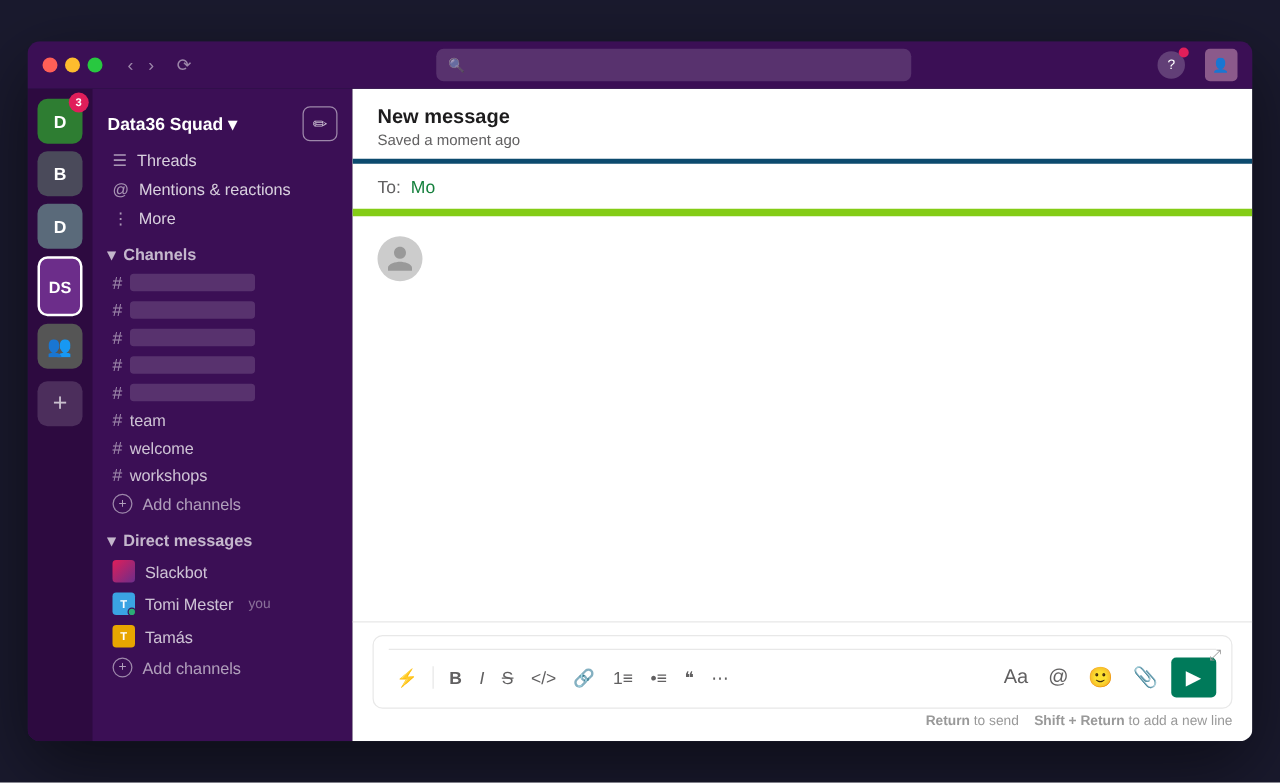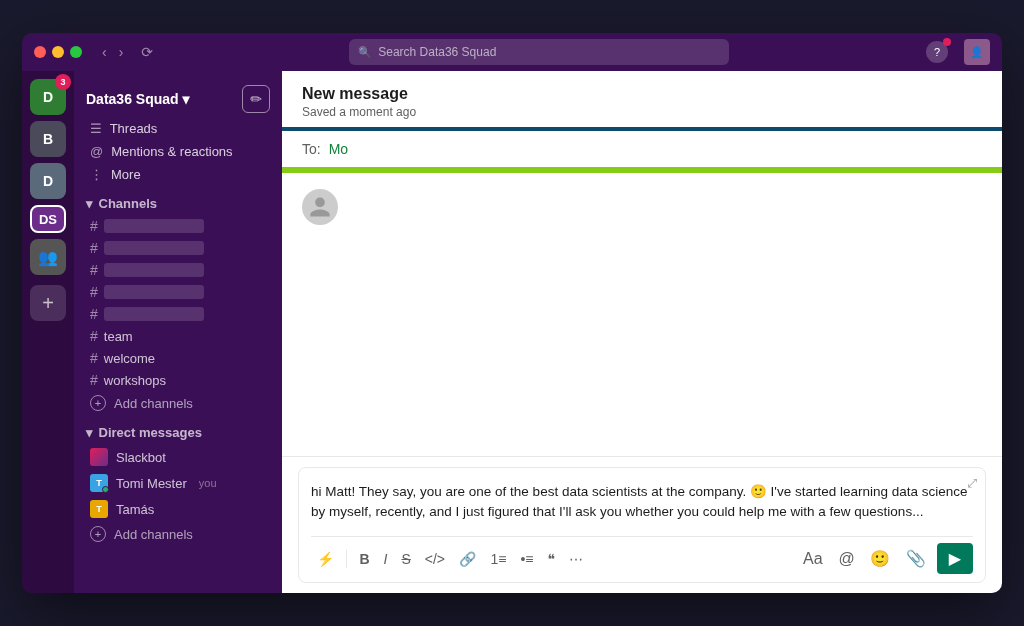--- a/index.html
+++ b/index.html
@@ -541,21 +541,21 @@
       display: flex;
       align-items: center;
       justify-content: center;
       font-size: 9px;
       color: white;
       font-weight: bold;
     }
 
     .ds-avatar {
       width: 36px;
-      height: 28px;
+      height: 48px;
       border-radius: 8px;
       background: #5c3d7a;
       display: flex;
       align-items: center;
       justify-content: center;
       font-size: 13px;
       font-weight: bold;
       color: white;
       border: 2px solid rgba(255,255,255,0.7);
     }
@@ -661,21 +661,20 @@
       <div class="traffic-light tl-min"></div>
       <div class="traffic-light tl-max"></div>
     </div>
     <div class="nav-arrows">
       <button class="nav-btn">‹</button>
       <button class="nav-btn">›</button>
     </div>
     <button class="history-btn">⟳</button>
     <div class="search-bar">
       <span class="search-icon">🔍</span>
-      <input type="text" placeholder="Search Data36 Squad" style="">
     </div>
     <button class="help-btn">
       <span>?</span>
       <span class="help-badge"></span>
     </button>
     <div class="avatar-sm">👤</div>
   </div>
 
   <div class="main-content">
 
@@ -809,21 +808,20 @@
             <svg viewBox="0 0 24 24" fill="#999">
                 <path d="M12 12c2.7 0 4.8-2.1 4.8-4.8S14.7 2.4 12 2.4 7.2 4.5 7.2 7.2 9.3 12 12 12zm0 2.4c-3.2 0-9.6 1.6-9.6 4.8v2.4h19.2v-2.4c0-3.2-6.4-4.8-9.6-4.8z"></path>
               </svg>
           </div>
         </div>
       </div>
 
       <div class="compose-area">
         <div class="compose-wrapper">
           <button class="expand-btn">⤢</button>
-          <div class="message-text" contenteditable="true" style="">hi Matt! They say, you are one of the best data scientists at the company. 🙂 I've started learning data science by myself, recently, and I just figured that I'll ask you whether you could help me with a few questions...</div>
           <div class="toolbar">
             <button class="tool-btn">
               <span>⚡</span>
             </button>
             <div class="tool-sep"></div>
             <button class="tool-btn">
               <strong>B</strong>
             </button>
             <button class="tool-btn">
               <em>I</em>
@@ -862,16 +860,22 @@
               </button>
               <button class="toolbar-icon-btn">
                 <span>📎</span>
               </button>
               <button class="send-btn">
                 <span>▶</span>
               </button>
             </div>
           </div>
         </div>
+        <div class="hint-text">
+          <span>
+            <kbd>Return</kbd> <span>to send</span> &nbsp;&nbsp;
+            <kbd>Shift + Return</kbd> <span>to add a new line</span>
+          </span>
+        </div>
       </div>
     </div>
   </div>
 </div>
 
 </body></html>

